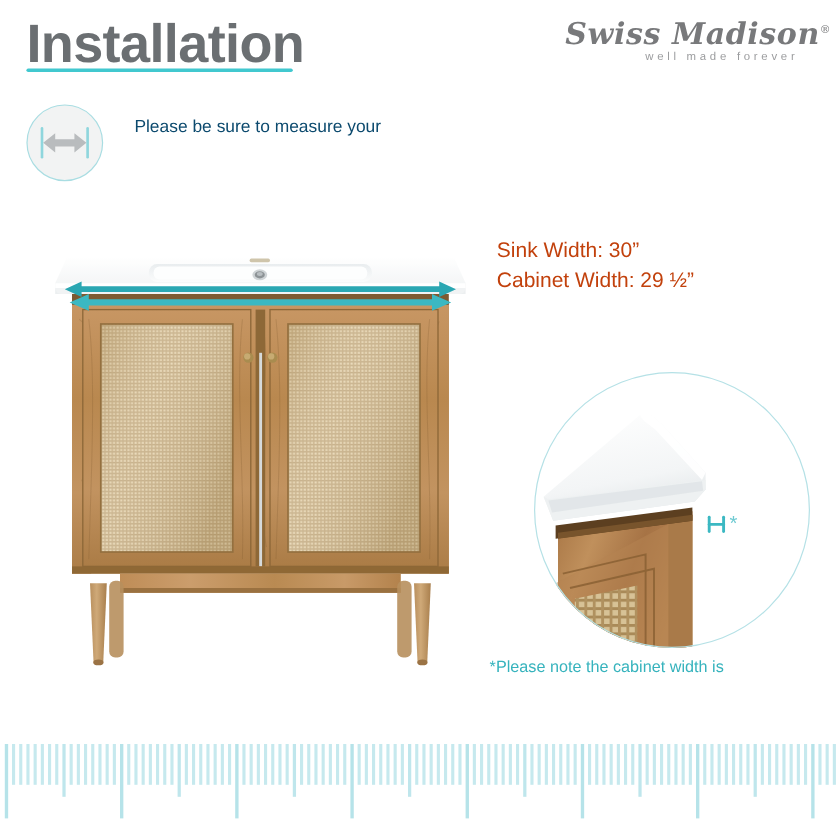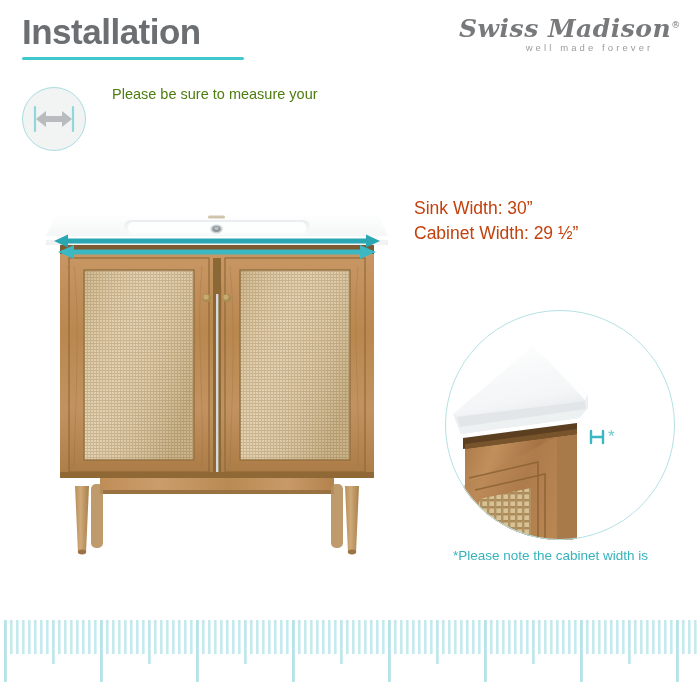--- a/index.html
+++ b/index.html
@@ -9,30 +9,30 @@
     background:#ffffff;
     font-family:"Liberation Sans","DejaVu Sans",sans-serif;
     overflow:hidden;
     position:relative;
   }
   .page{position:absolute;inset:0;width:700px;height:700px;}
 
   
   .title{
     position:absolute;left:22px;top:14px;
-    font-size:35px;font-weight:bold;
+    font-size:45px;font-weight:bold;
     color:#6b6f72;letter-spacing:-0.5px;
     line-height:1;
   }
   .title-rule{
     position:absolute;left:22px;top:57px;width:222px;height:3px;
     background:#41c8cf;border-radius:2px;
   }
   .logo{
-    position:absolute;right:26px;top:16px;
+    position:absolute;right:14px;top:16px;
     text-align:center;width:215px;
   }
   .logo-word{
     font-family:"DejaVu Serif","Liberation Serif",serif;
     font-style:italic;font-weight:bold;
     font-size:25px;color:#78797b;letter-spacing:0.5px;
     line-height:1;white-space:nowrap;
   }
   .logo-reg{font-size:9px;vertical-align:super;font-weight:normal;}
   .logo-tag{
@@ -41,22 +41,22 @@
   }
 
   
   .note-row{position:absolute;left:20px;top:84px;width:400px;height:70px;}
   .note-circle{
     position:absolute;left:2px;top:3px;width:64px;height:64px;border-radius:50%;
     background:#f2f3f3;border:1.4px solid #a9dde2;box-sizing:border-box;
   }
   .note-icon{position:absolute;left:2px;top:3px;width:64px;height:64px;}
   .note-text{
-    position:absolute;left:92px;top:0;width:300px;
-    font-size:14.5px;color:#4d7c0f;line-height:1.38;
+    position:absolute;left:92px;top:12px;width:300px;
+    font-size:14.5px;color:#0c4a6e;line-height:1.38;
   }
 
   
   .dims{
     position:absolute;left:414px;top:196px;
     font-size:17.5px;color:#c2410c;line-height:1.45;
     white-space:nowrap;
   }
 
   
@@ -68,21 +68,21 @@
   }
   .detail-ring{
     position:absolute;inset:0;border-radius:50%;
     border:1.3px solid #b5e1e6;box-sizing:border-box;
   }
   .detail-clip{
     position:absolute;inset:0;border-radius:50%;overflow:hidden;
   }
   .note2{
     position:absolute;left:408px;top:546px;width:285px;
-    text-align:center;font-size:13.5px;color:#36b3bd;line-height:1.42;
+    font-size:13.5px;color:#36b3bd;line-height:1.42;
   }
 
   
   .ruler{position:absolute;left:0;top:612px;width:700px;height:88px;}
 </style>
 </head>
 <body>
 
 <div class="page">
 

